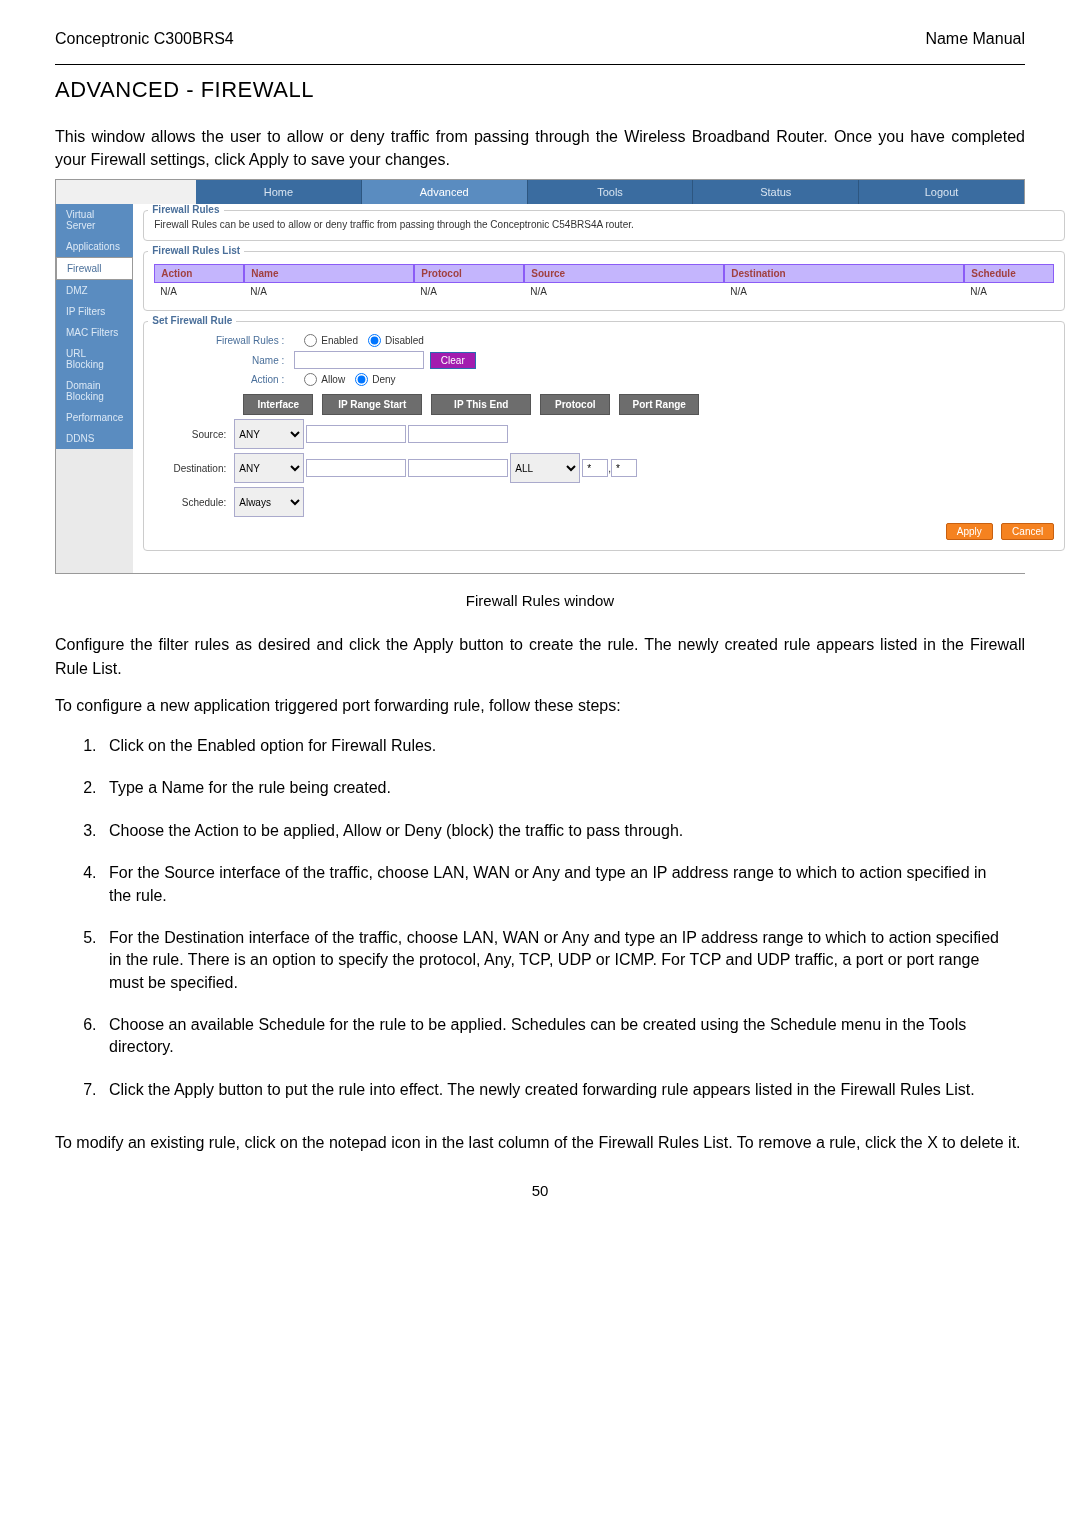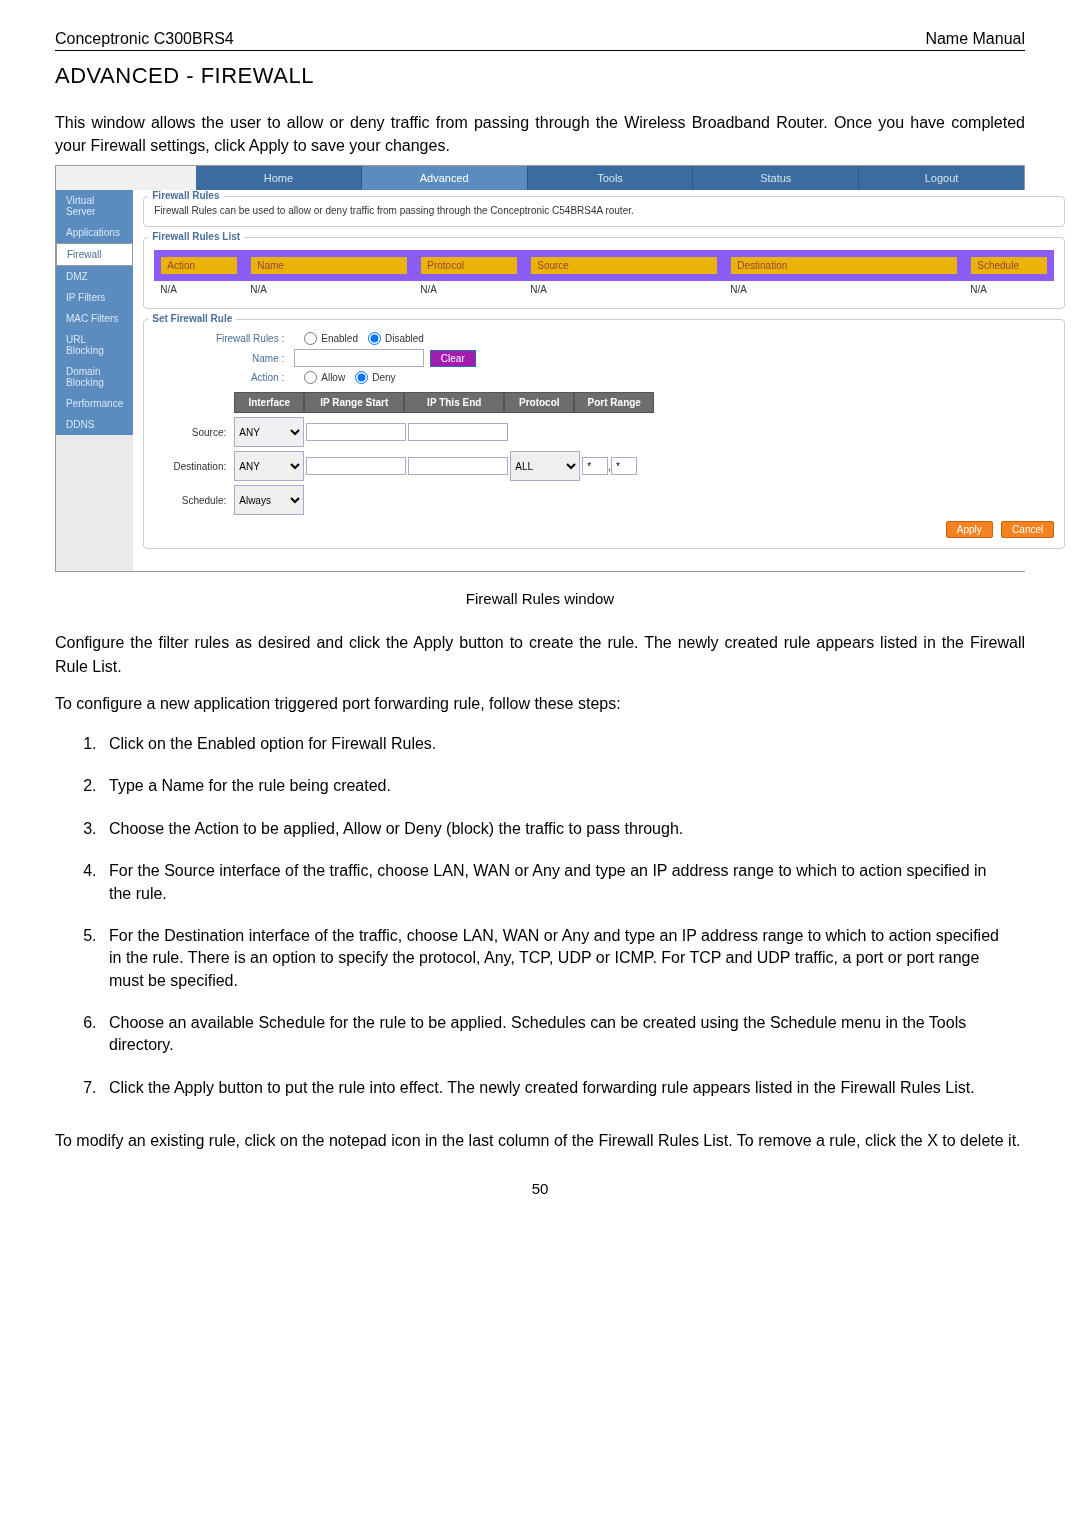--- a/index.html
+++ b/index.html
@@ -1,19 +1,19 @@
 <!DOCTYPE html>
 <html><head>
 <meta charset="utf-8">
 <style>
   * { box-sizing: border-box; margin: 0; padding: 0; }
   html, body { width: 1080px; background: #fff; font-family: Verdana, Geneva, sans-serif; color: #000; }
   body { padding: 30px 55px 20px 55px; }
 
-  .header-line { border-bottom: 1px solid #000; display: flex; justify-content: space-between; font-size: 16px; padding-bottom: 2px; margin-bottom: 12px; }
+  .header-line { border-bottom: 1px solid #000; display: flex; justify-content: space-between; font-size: 16px; padding-bottom: 16px; margin-bottom: 12px; }
   .section-title { font-size: 22px; margin-bottom: 22px; letter-spacing: 0.5px; }
   .para { font-size: 16px; line-height: 1.45; margin-bottom: 8px; text-align: justify; }
 
   
   .router-panel { width: 100%; border: 1px solid #999; margin: 6px 0; display: flex; flex-direction: column; }
   .top-tabs { display: flex; background: #3a6ca0; height: 24px; font-size: 11px; color: #d8e4f0; }
   .top-tabs .side-spacer { width: 140px; background: #f0f0f0; }
   .top-tabs .tab { flex: 1; text-align: center; line-height: 24px; border-right: 1px solid #2d5680; cursor: pointer; }
   .top-tabs .tab.active { background: #5a8cc0; color: #fff; }
   .top-tabs .tab:last-child { border-right: none; }
@@ -22,38 +22,38 @@
   .sidebar { width: 140px; background: #eaeaea; font-size: 10px; }
   .sidebar .item { padding: 5px 10px; color: #4a6f9a; cursor: pointer; border-bottom: 0px solid #ccc; background: #5a8cc0; color: #dbe8f5; }
   .sidebar .item.active { background: #ffffff; color: #4a6f9a; font-weight: normal; border:1px solid #999; }
 
   .main-area { flex: 1; background: #fff; padding: 6px 10px 12px 10px; font-size: 10px; color: #333; }
   .fieldset { border: 1px solid #ccc; border-radius: 4px; padding: 8px 10px 10px 10px; margin-bottom: 10px; position: relative; }
   .fieldset .legend { position: absolute; top: -7px; left: 4px; background: #fff; padding: 0 4px; color: #4a6f9a; font-weight: bold; font-size: 10px; }
 
   .rules-list-header { display: flex; gap: 0; margin-top: 4px; }
   .rules-list-header .cell, .rules-list-row .cell { padding: 3px 6px; font-size: 10px; }
-  .rules-list-header .hcell { background: #eab308; border: 7px solid #8b5cf6; color: #a04040; font-weight: normal; }
+  .rules-list-header .hcell { background: #c4b5fd; border: 1px solid #8b5cf6; color: #a04040; font-weight: bold; }
   .rules-list-row { display: flex; }
   .col-action { width: 90px; }
   .col-name { width: 170px; }
   .col-proto { width: 110px; }
   .col-src { width: 200px; }
   .col-dest { width: 240px; }
   .col-sched { width: 90px; }
 
   .form-row { display: flex; align-items: center; margin: 4px 0; }
   .form-label { width: 140px; text-align: right; padding-right: 10px; color: #4a6f9a; }
   .radio { margin: 0 4px 0 10px; }
   .text-in { border: 1px solid #aac; height: 18px; padding: 1px 4px; font-size: 10px; }
   .btn-orange { background: #f58220; border: 1px solid #c86010; color: #fff; font-size: 10px; padding: 2px 10px; border-radius: 2px; cursor: pointer; }
   .btn-blue-small { background: #a21caf; border: 1px solid #2a6ab0; color: #fff; font-size: 10px; padding: 2px 10px; cursor: pointer; }
 
   .sm-table { margin-top: 8px; }
-  .sm-table .hrow { display: flex; }
+  .sm-table .hrow { display: flex; gap: 9px; }
   .sm-table .hrow .h { background: #6d6d6d; color: #fff; border: 1px solid #555; padding: 4px 6px; font-size: 10px; font-weight: bold; text-align: center; }
   .sm-table .drow { display: flex; align-items: center; margin-top: 4px; }
   .sm-table .lab { width: 80px; text-align: right; padding-right: 8px; color: #333; }
   .c-int { width: 70px; }
   .c-ip1 { width: 100px; }
   .c-ip2 { width: 100px; }
   .c-pro { width: 70px; }
   .c-port { width: 80px; }
   select.sel { font-size: 10px; border: 1px solid #aac; height: 30px; }
 

